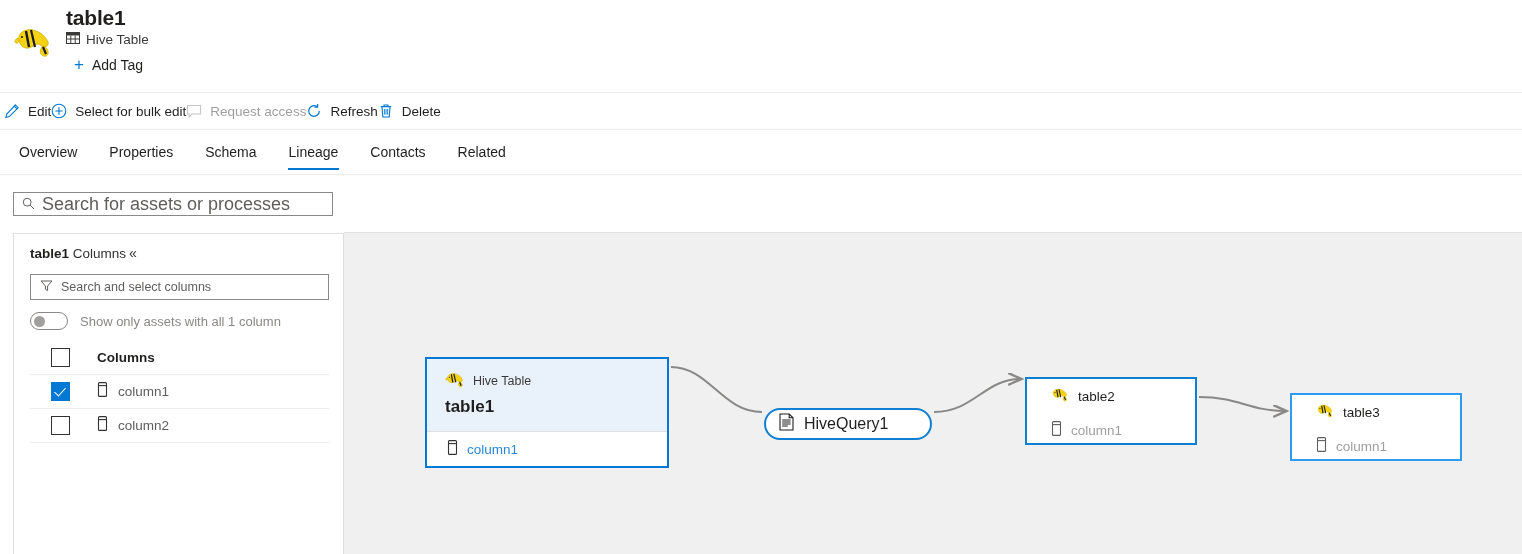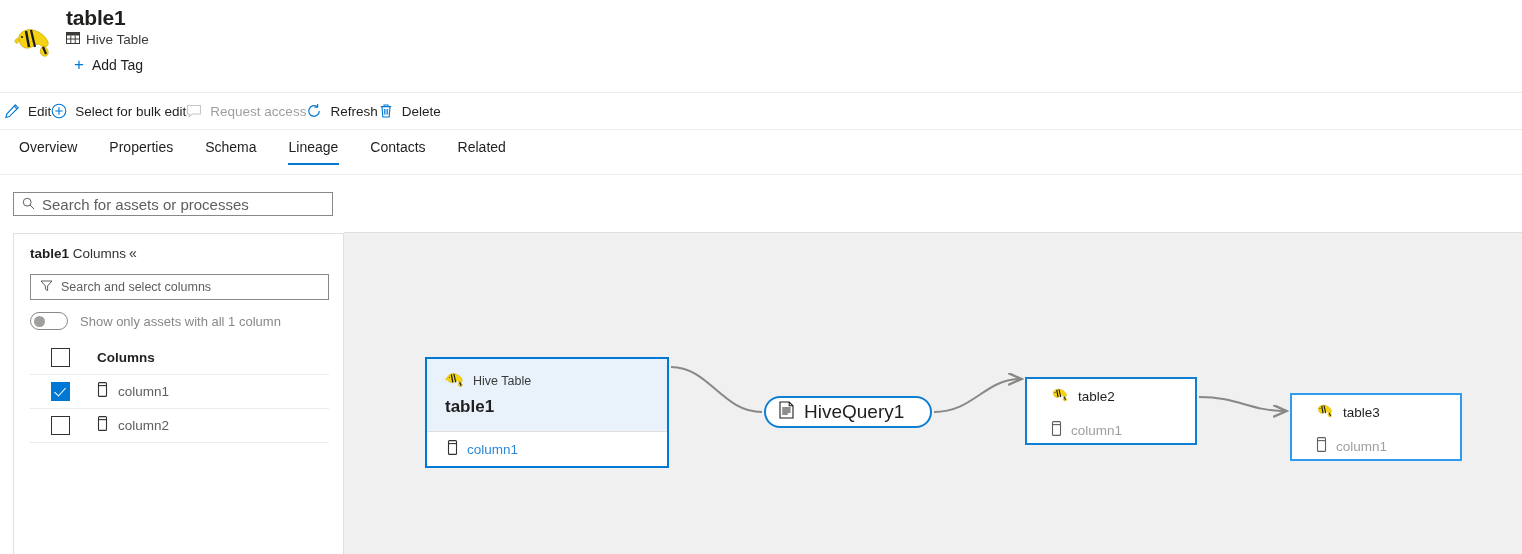--- a/index.html
+++ b/index.html
@@ -94,21 +94,21 @@
   .cmd.disabled { color: #a19f9d; cursor: default; }
   .cmd svg { display: block; }
 
   
   .tabs {
     position: absolute;
     left: 0; top: 131px;
     width: 1522px;
     height: 44px;
     display: flex;
-    align-items: flex-start;
+    align-items: center;
     padding-left: 18px;
     box-sizing: border-box;
     gap: 30px;
     border-bottom: 1px solid #edebe9;
   }
   .tab {
     font-size: 14px;
     color: #201f1e;
     padding: 8px 1px 10px 1px;
     cursor: pointer;
@@ -130,21 +130,21 @@
     top: 192px;
     width: 320px;
     height: 24px;
     border: 1px solid #8a8886;
     background: #fff;
     display: flex;
     align-items: center;
     gap: 7px;
     padding: 0 8px;
     box-sizing: border-box;
-    font-size: 15px;
+    font-size: 18px;
     color: #605e5c;
   }
   .asset-search .magnifier { flex: 0 0 auto; }
 
   
   .columns-panel {
     position: absolute;
     left: 13px;
     top: 233px;
     width: 331px;
@@ -345,32 +345,32 @@
     gap: 9px;
   }
   .node-asset .aname { font-size: 13.5px; color: #201f1e; }
   .node-asset .acol { font-size: 13.5px; color: #a19f9d; }
   .node-table2 { left: 681px; top: 144px; }
   .node-table3 { left: 946px; top: 160px; border-color: #2e9bef; }
 
   .node-process {
     position: absolute;
     left: 420px;
-    top: 163px;
+    top: 175px;
     width: 168px;
     height: 32px;
     border: 2px solid #0f7fd4;
     border-radius: 18px;
     background: #fff;
     display: flex;
     align-items: center;
     gap: 9px;
     padding-left: 12px;
     box-sizing: border-box;
-    font-size: 19px;
+    font-size: 16px;
     color: #201f1e;
     cursor: pointer;
   }
 </style>
 </head>
 <body>
 
 <div class="header">
 
   <span class="asset-logo">

